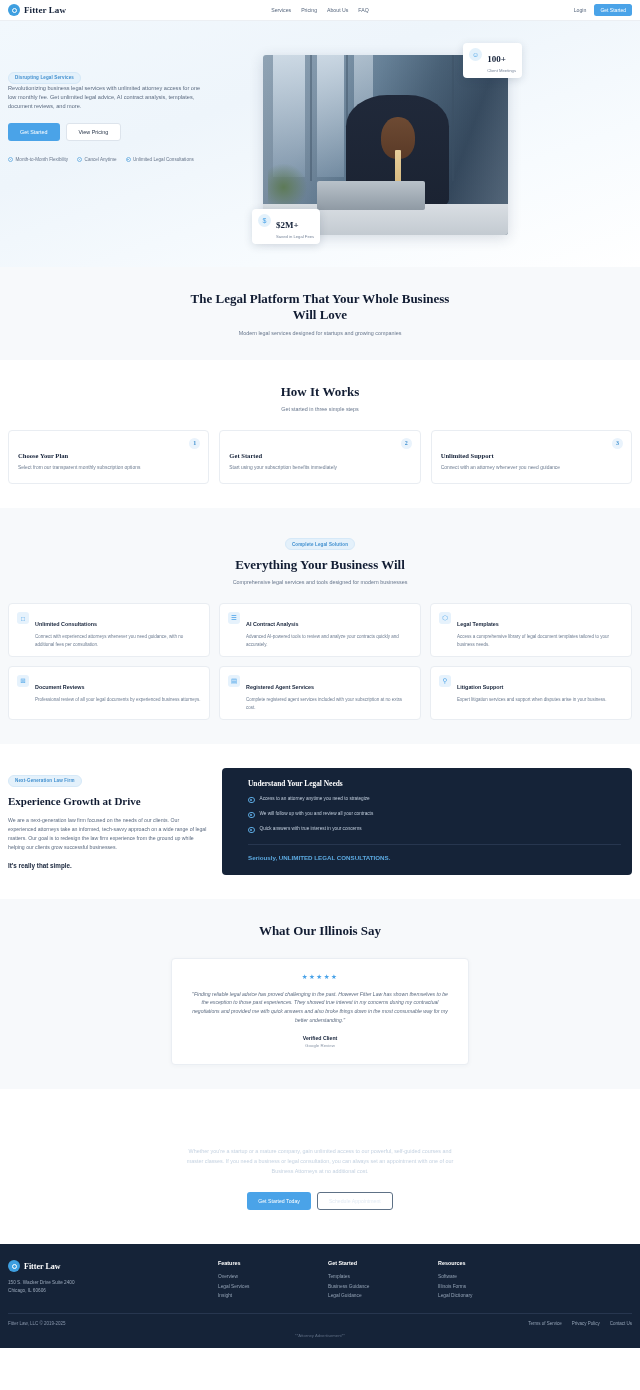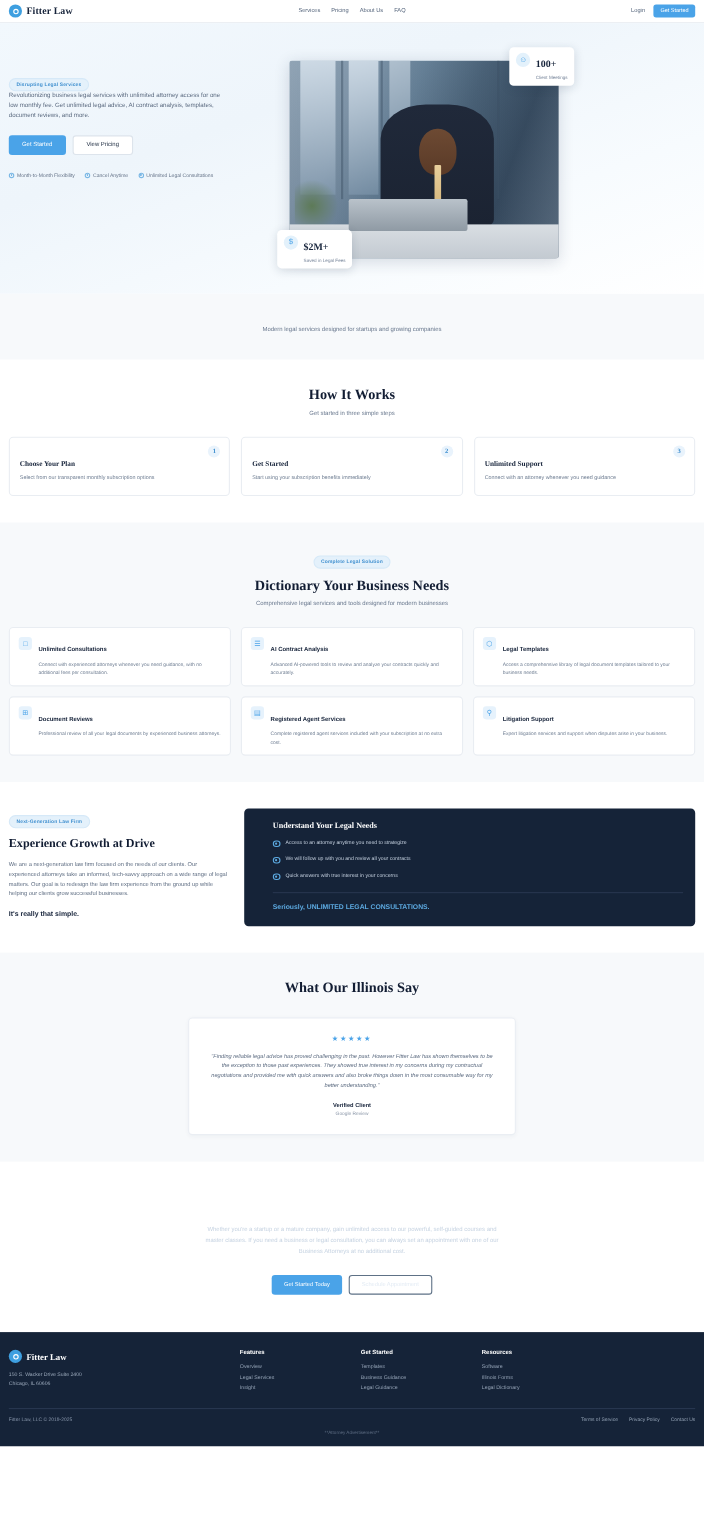--- a/index.html
+++ b/index.html
@@ -331,20 +331,21 @@
       <span class="badge-ico">$</span>
       <span>
         <span class="badge-num">$2M+</span>
         <span class="badge-lbl" style="display:block">Saved in Legal Fees</span>
       </span>
     </div>
   </div>
 </div>
 
 <section class="sec-gray">
+  <h2 class="sec-title" style="max-width:280px;margin:0 auto">The Legal Platform That Your Whole Business Will Love</h2>
   <p class="sec-sub">Modern legal services designed for startups and growing companies</p>
 </section>
 
 <section class="sec-white">
   <h2 class="sec-title">How It Works</h2>
   <p class="sec-sub">Get started in three simple steps</p>
   <div class="steps">
     <div class="step-card">
       <span class="step-num">1</span>
       <div class="step-title">Choose Your Plan</div>
@@ -360,21 +361,21 @@
       <div class="step-title">Unlimited Support</div>
       <div class="step-desc">Connect with an attorney whenever you need guidance</div>
     </div>
   </div>
 </section>
 
 <section class="sec-gray">
   <div class="center-pill">
     <span class="pill">Complete Legal Solution</span>
   </div>
-  <h2 class="sec-title">Dictionary Your Business Needs</h2>
+  <h2 class="sec-title">Everything Your Business Will</h2>
   <p class="sec-sub">Comprehensive legal services and tools designed for modern businesses</p>
   <div class="svc-grid">
     <div class="svc-card">
       <span class="svc-ico">□</span>
       <span><span class="svc-title">Unlimited Consultations</span>
       <span class="svc-desc" style="display:block">Connect with experienced attorneys whenever you need guidance, with no additional fees per consultation.</span></span>
     </div>
     <div class="svc-card">
       <span class="svc-ico">☰</span>
       <span><span class="svc-title">AI Contract Analysis</span>

